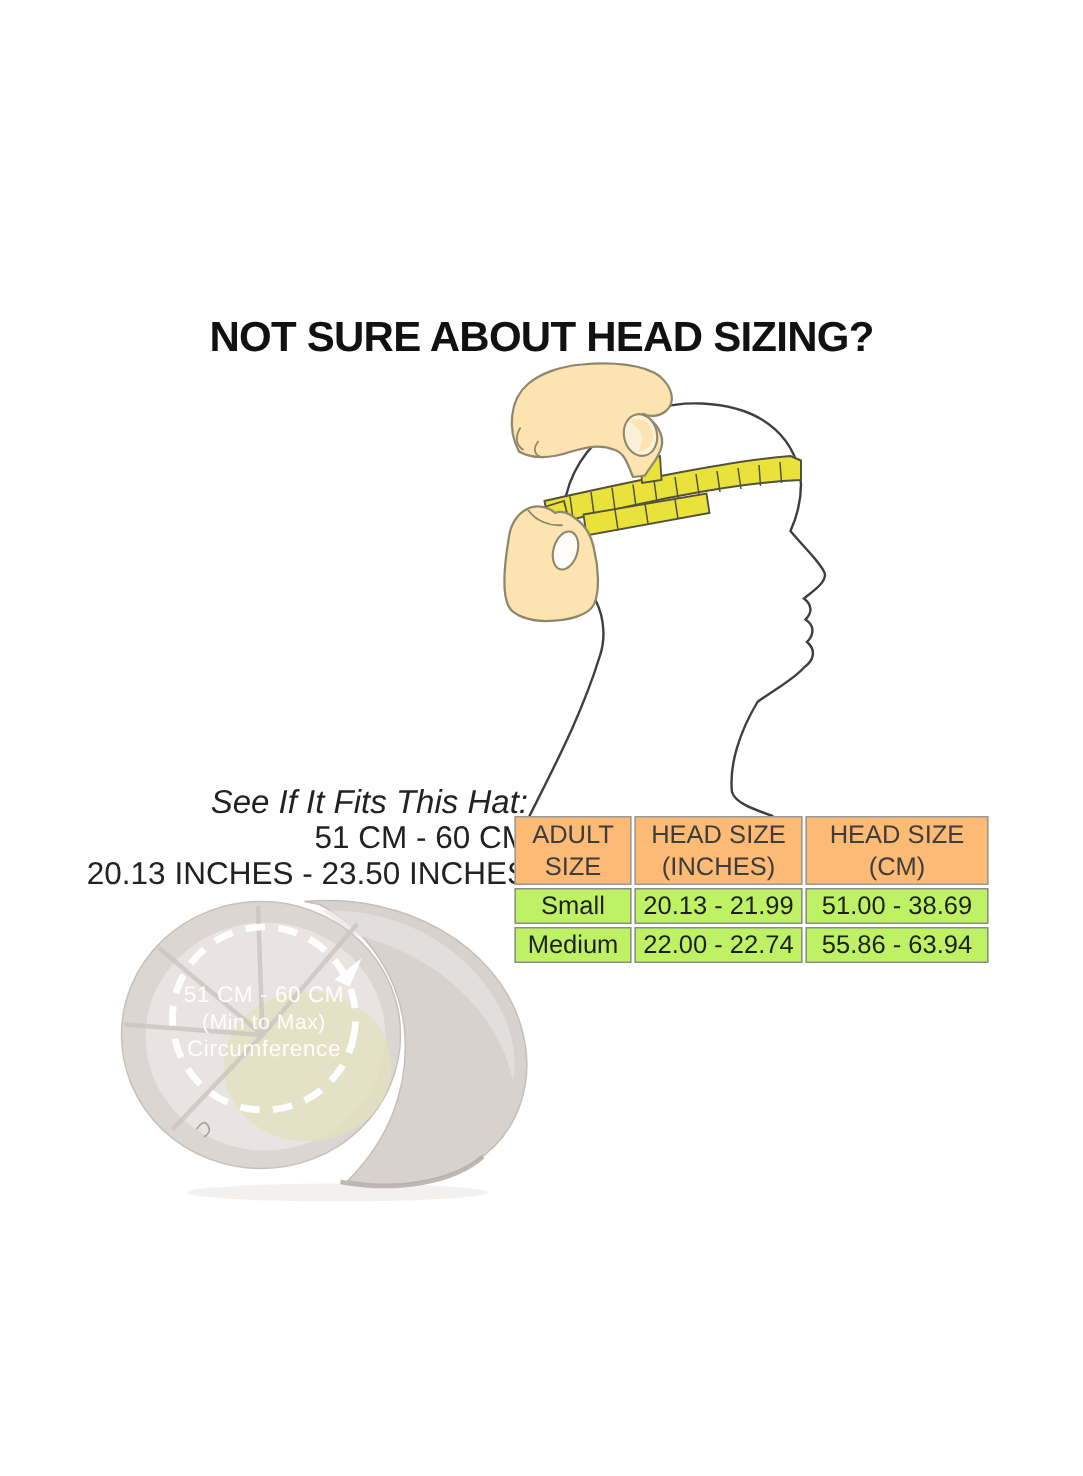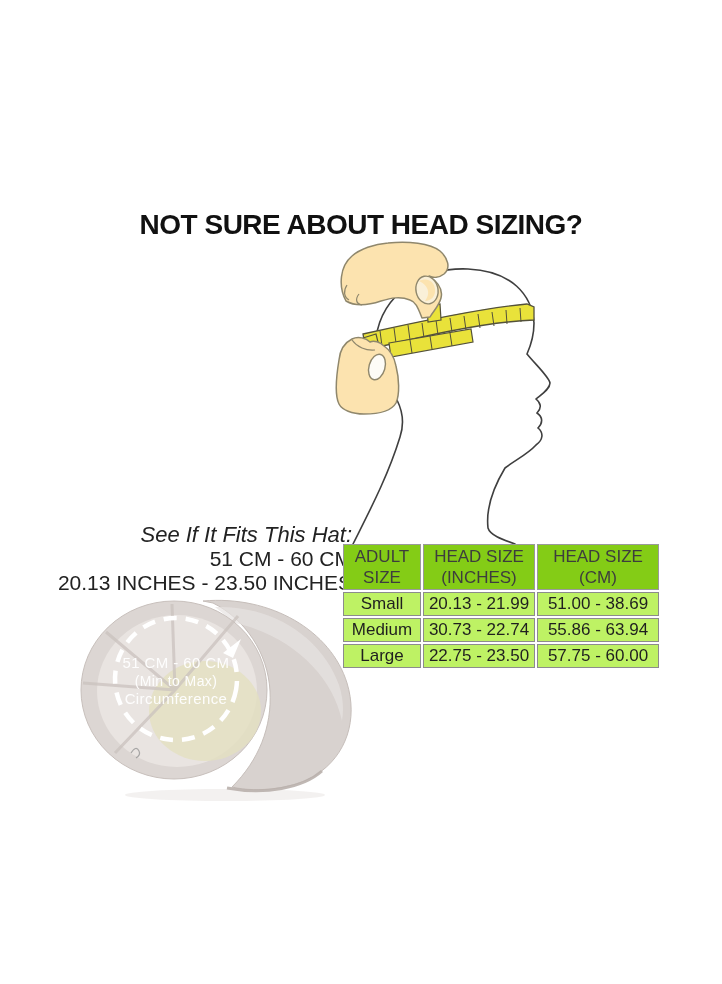--- a/index.html
+++ b/index.html
@@ -25,21 +25,21 @@
   #fit-inches{font-size:21px;line-height:25px;}
   #cap-svg{left:75px;top:595px;}
   .cap-label-text{
     font-family:"Liberation Sans",sans-serif;fill:#ffffff;opacity:0.95;letter-spacing:0.4px;
   }
   #size-table{
     left:341px;top:542px;border-collapse:separate;border-spacing:2px;
     font-family:"Liberation Sans",sans-serif;
   }
   #size-table th{
-    background:#84cc16;border:1px solid #9a9a9a;color:#3d3d3d;
+    background:#fdba74;border:1px solid #9a9a9a;color:#3d3d3d;
     font-weight:400;font-size:17px;line-height:21px;white-space:pre-line;
     padding:1px 2px;text-align:center;
   }
   #size-table td{
     background:#bef264;border:1px solid #8c8c8c;color:#1f1f1f;
     font-size:17px;line-height:22px;padding:0 2px;text-align:center;
   }
   .col-size{width:78px;}
   .col-inches{width:112px;}
   .col-cm{width:122px;}
@@ -138,24 +138,19 @@
       </tr>
     </thead>
     <tbody>
       <tr>
         <td>Small</td>
         <td>20.13 - 21.99</td>
         <td>51.00 - 38.69</td>
       </tr>
       <tr>
         <td>Medium</td>
-        <td>30.73 - 22.74</td>
+        <td>22.00 - 22.74</td>
         <td>55.86 - 63.94</td>
-      </tr>
-      <tr>
-        <td>Large</td>
-        <td>22.75 - 23.50</td>
-        <td>57.75 - 60.00</td>
       </tr>
     </tbody>
   </table>
 
 </div>
 
 </body></html>

